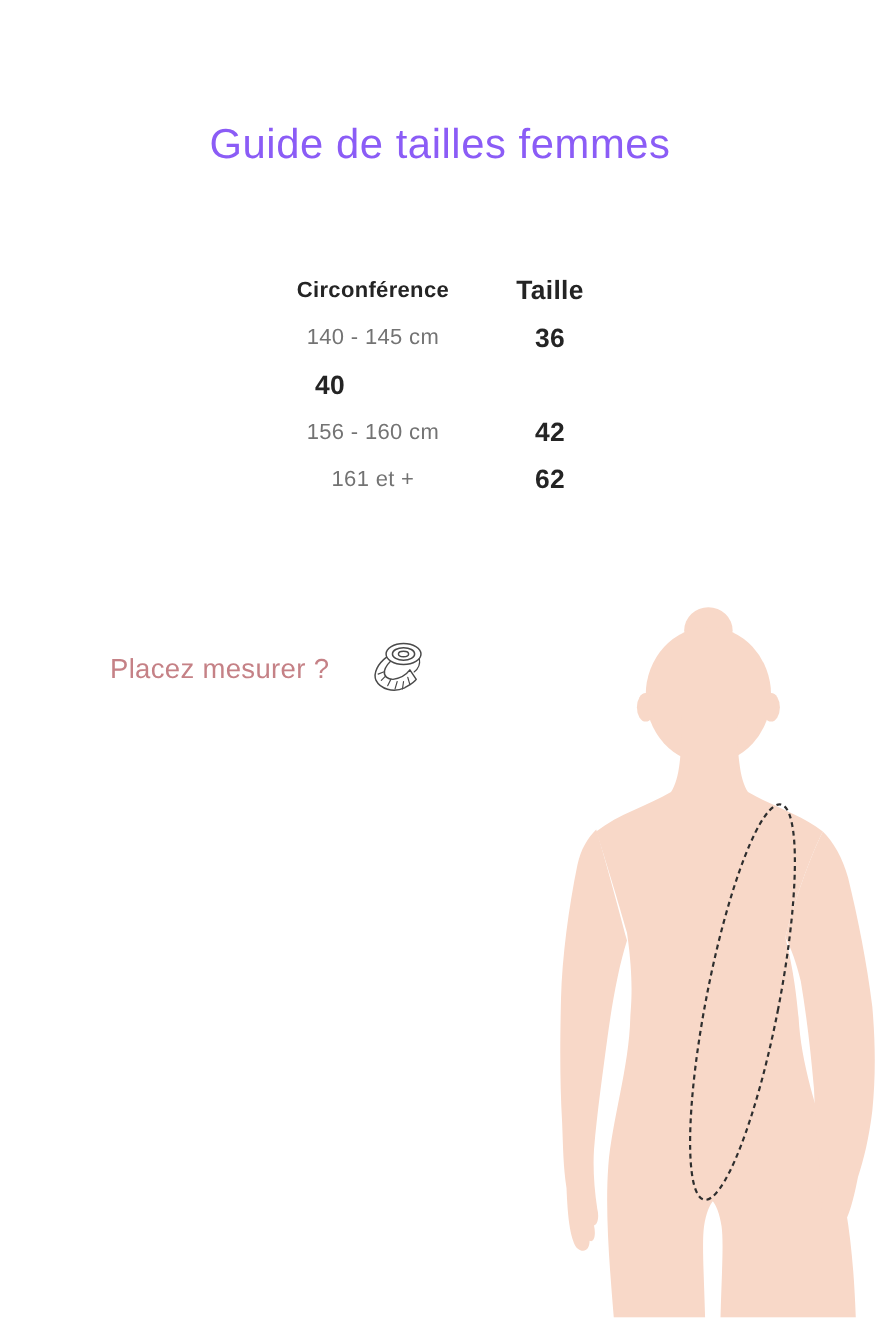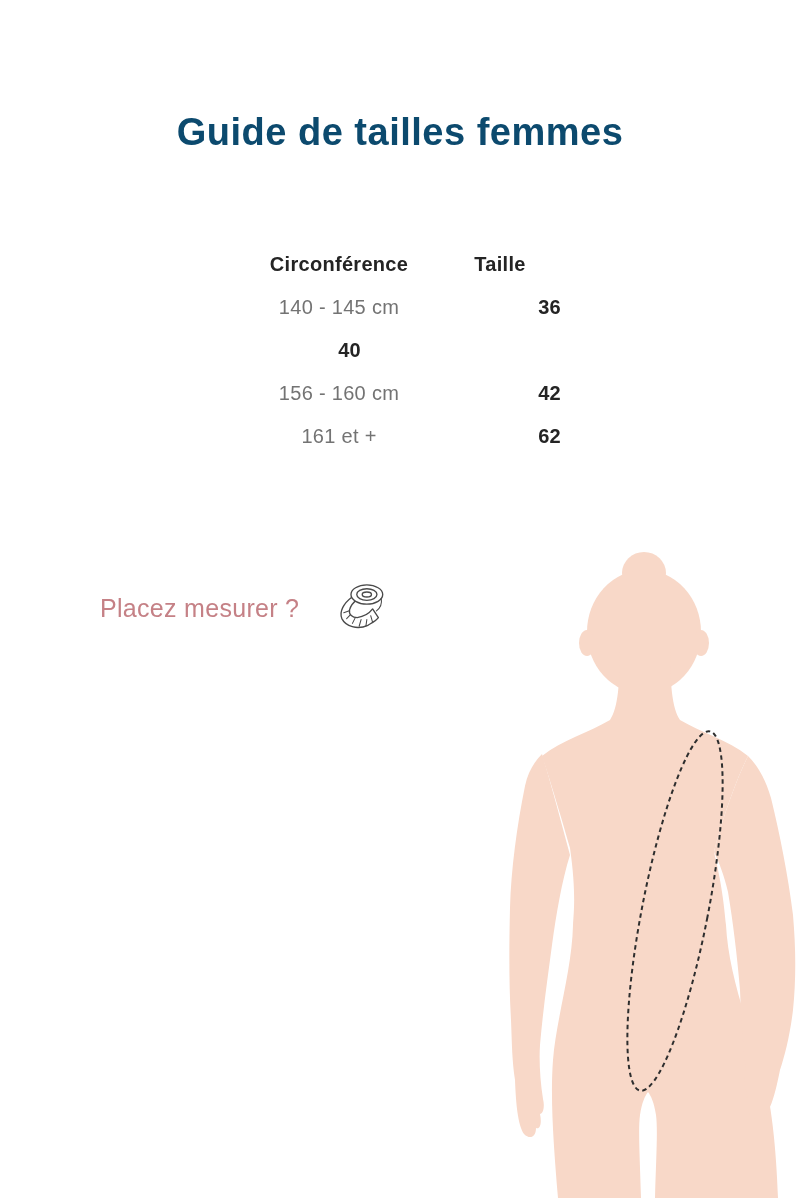--- a/index.html
+++ b/index.html
@@ -8,33 +8,33 @@
     width:800px;height:1198px;
     background:#ffffff;
     overflow:hidden;
     font-family:"Liberation Sans", sans-serif;
     color:#3d3d3d;
   }
   .page-title{
     position:absolute;top:108px;left:0;right:0;
     text-align:center;
     font-size:38px;line-height:48px;
-    font-weight:700;
-    color:#0c4a6e;
+    font-weight:400;
+    color:#8b5cf6;
     letter-spacing:0.5px;
   }
   
   .size-table{
     position:absolute;top:243px;left:239px;width:322px;
   }
   .trow{display:flex;height:43px;align-items:center;}
   .tcol1{width:200px;text-align:center;font-size:20px;letter-spacing:0.3px;color:#737373;}
-  .tcol2{width:122px;text-align:center;font-size:20px;letter-spacing:0.3px;color:#3d3d3d;}
+  .tcol2{width:122px;text-align:center;font-size:24px;letter-spacing:0.3px;color:#3d3d3d;}
   .thead .tcol1,.thead .tcol2{font-weight:700;color:#242424;}
-  .size-val{font-weight:700;color:#242424;text-align:right;}
+  .size-val{font-weight:700;color:#242424;}
   
   .howto-heading{
     position:absolute;top:593px;left:100px;
     font-size:25px;line-height:30px;
     color:#c58186;
     letter-spacing:0.3px;
   }
   .tape-icon{
     position:absolute;top:582px;left:338px;width:50px;height:52px;
   }

